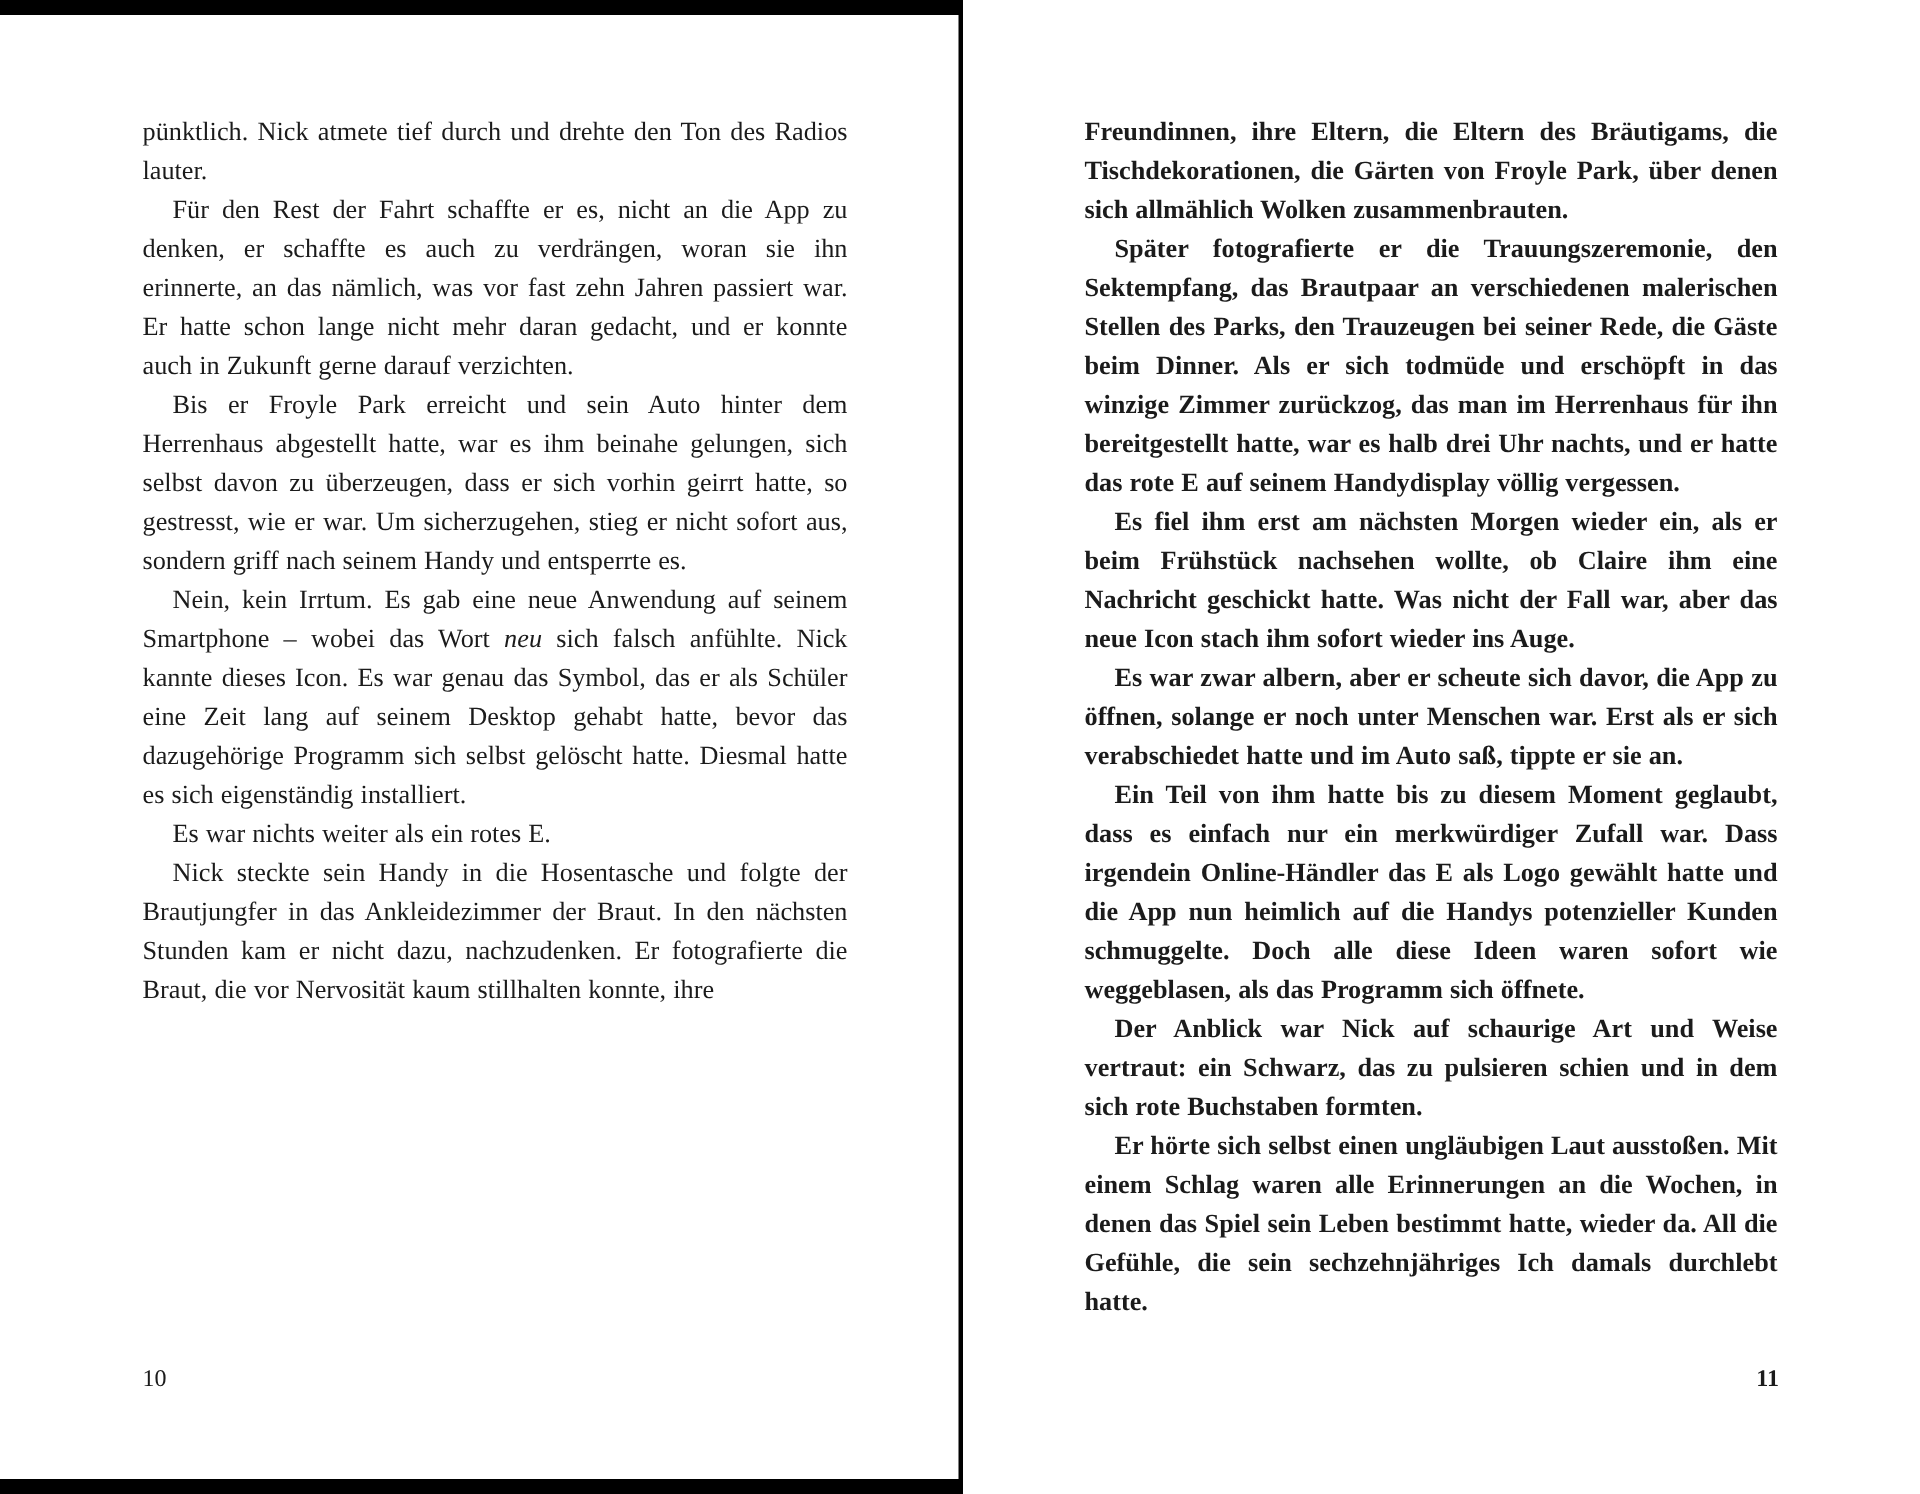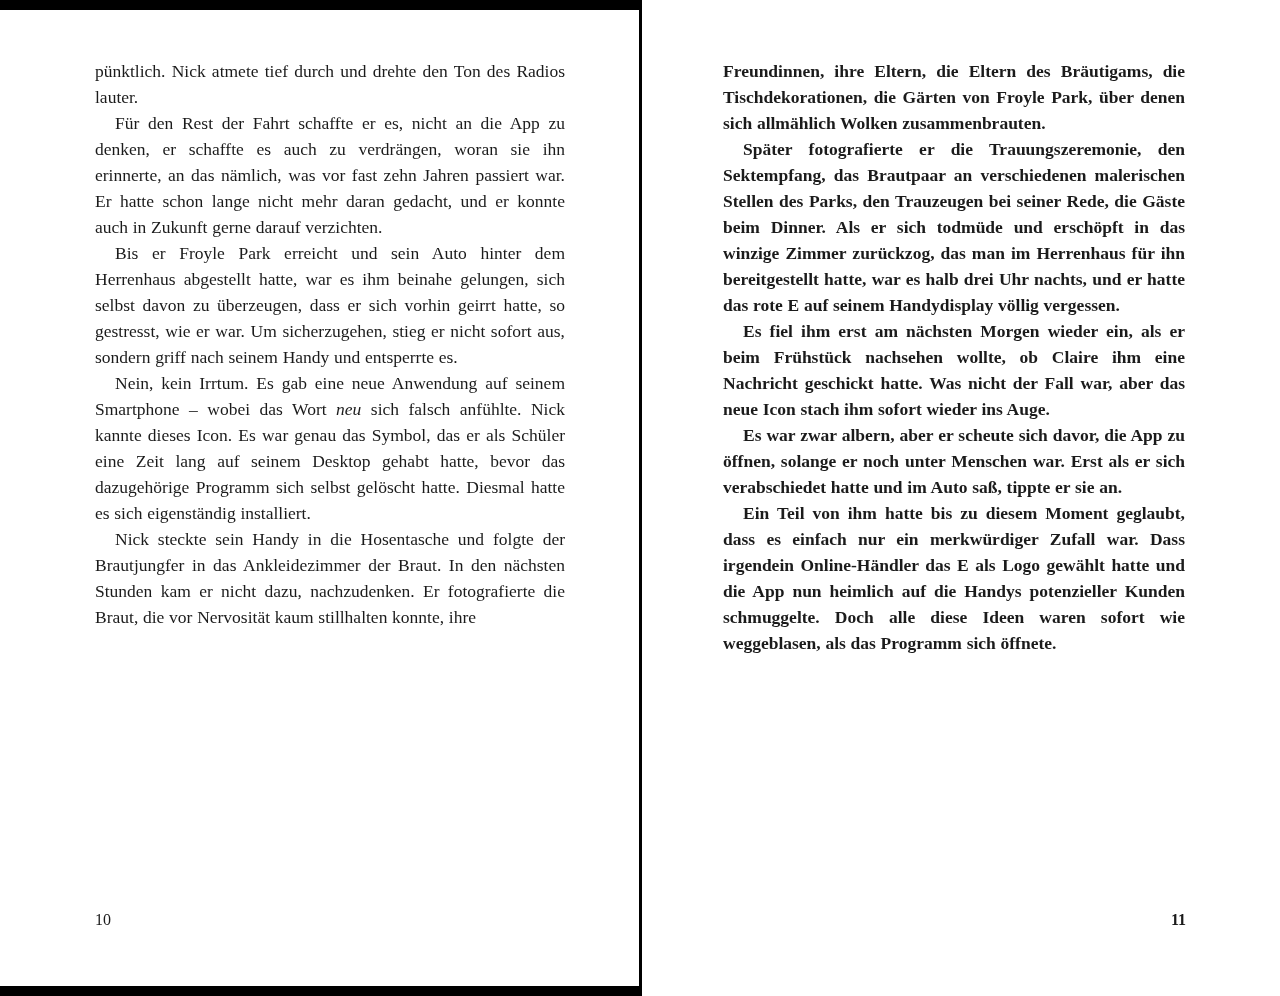--- a/index.html
+++ b/index.html
@@ -28,21 +28,21 @@
     position: absolute; left: 639px; top: 0;
     width: 3px; height: 996px;
     background: var(--edge);
   }
 
   .page { position: absolute; top: 0; height: 996px; width: 639px; }
   .page.left  { left: 0; }
   .page.right { left: 641px; font-weight: bold; }
 
   .page-text {
-    position: absolute; top: 58px;
+    position: absolute; top: 74px;
     font-size: 17.5px;
     line-height: 26px;
     text-align: justify;
     hyphens: auto;
     -webkit-hyphens: auto;
     word-spacing: 0.02em;
   }
   .page.left  .page-text { left: 95px;  width: 470px; }
   .page.right .page-text { left: 82px;  width: 462px; }
 
@@ -67,29 +67,32 @@
   <div class="scan-edge top"></div>
   <div class="scan-edge bottom"></div>
   <div class="gutter-line"></div>
 
   <div class="page left">
     <div class="page-text">
         <p class="para"><span>pünktlich. Nick atmete tief durch und drehte den Ton des Radios lauter.</span></p>
         <p class="para indent"><span>Für den Rest der Fahrt schaffte er es, nicht an die App zu denken, er schaffte es auch zu verdrängen, woran sie ihn erinnerte, an das nämlich, was vor fast zehn Jahren passiert war. Er hatte schon lange nicht mehr daran gedacht, und er konnte auch in Zukunft gerne darauf verzichten.</span></p>
         <p class="para indent"><span>Bis er Froyle Park erreicht und sein Auto hinter dem Herrenhaus abgestellt hatte, war es ihm beinahe gelungen, sich selbst davon zu überzeugen, dass er sich vorhin geirrt hatte, so gestresst, wie er war. Um sicherzugehen, stieg er nicht sofort aus, sondern griff nach seinem Handy und entsperrte es.</span></p>
         <p class="para indent"><span>Nein, kein Irrtum. Es gab eine neue Anwendung auf seinem Smartphone – wobei das Wort </span><span class="italic">neu</span><span> sich falsch anfühlte. Nick kannte dieses Icon. Es war genau das Symbol, das er als Schüler eine Zeit lang auf seinem Desktop gehabt hatte, bevor das dazugehörige Programm sich selbst gelöscht hatte. Diesmal hatte es sich eigenständig installiert.</span></p>
+        <p class="para indent"><span>Es war nichts weiter als ein rotes E.</span></p>
         <p class="para indent"><span>Nick steckte sein Handy in die Hosentasche und folgte der Brautjungfer in das Ankleidezimmer der Braut. In den nächsten Stunden kam er nicht dazu, nachzudenken. Er fotografierte die Braut, die vor Nervosität kaum stillhalten konnte, ihre</span></p>
       </div>
     <div class="page-number">10</div>
   </div>
 
   <div class="page right">
     <div class="page-text">
         <p class="para"><span>Freundinnen, ihre Eltern, die Eltern des Bräutigams, die Tischdekorationen, die Gärten von Froyle Park, über denen sich allmählich Wolken zusammenbrauten.</span></p>
         <p class="para indent"><span>Später fotografierte er die Trauungszeremonie, den Sektempfang, das Brautpaar an verschiedenen malerischen Stellen des Parks, den Trauzeugen bei seiner Rede, die Gäste beim Dinner. Als er sich todmüde und erschöpft in das winzige Zimmer zurückzog, das man im Herrenhaus für ihn bereitgestellt hatte, war es halb drei Uhr nachts, und er hatte das rote E auf seinem Handydisplay völlig vergessen.</span></p>
         <p class="para indent"><span>Es fiel ihm erst am nächsten Morgen wieder ein, als er beim Frühstück nachsehen wollte, ob Claire ihm eine Nachricht geschickt hatte. Was nicht der Fall war, aber das neue Icon stach ihm sofort wieder ins Auge.</span></p>
         <p class="para indent"><span>Es war zwar albern, aber er scheute sich davor, die App zu öffnen, solange er noch unter Menschen war. Erst als er sich verabschiedet hatte und im Auto saß, tippte er sie an.</span></p>
         <p class="para indent"><span>Ein Teil von ihm hatte bis zu diesem Moment geglaubt, dass es einfach nur ein merkwürdiger Zufall war. Dass irgendein Online-Händler das E als Logo gewählt hatte und die App nun heimlich auf die Handys potenzieller Kunden schmuggelte. Doch alle diese Ideen waren sofort wie weggeblasen, als das Programm sich öffnete.</span></p>
+        <p class="para indent"><span>Der Anblick war Nick auf schaurige Art und Weise vertraut: ein Schwarz, das zu pulsieren schien und in dem sich rote Buchstaben formten.</span></p>
+        <p class="para indent"><span>Er hörte sich selbst einen ungläubigen Laut ausstoßen. Mit einem Schlag waren alle Erinnerungen an die Wochen, in denen das Spiel sein Leben bestimmt hatte, wieder da. All die Gefühle, die sein sechzehnjähriges Ich damals durchlebt hatte.</span></p>
       </div>
     <div class="page-number">11</div>
   </div>
 
 </div>
 
 </body></html>

